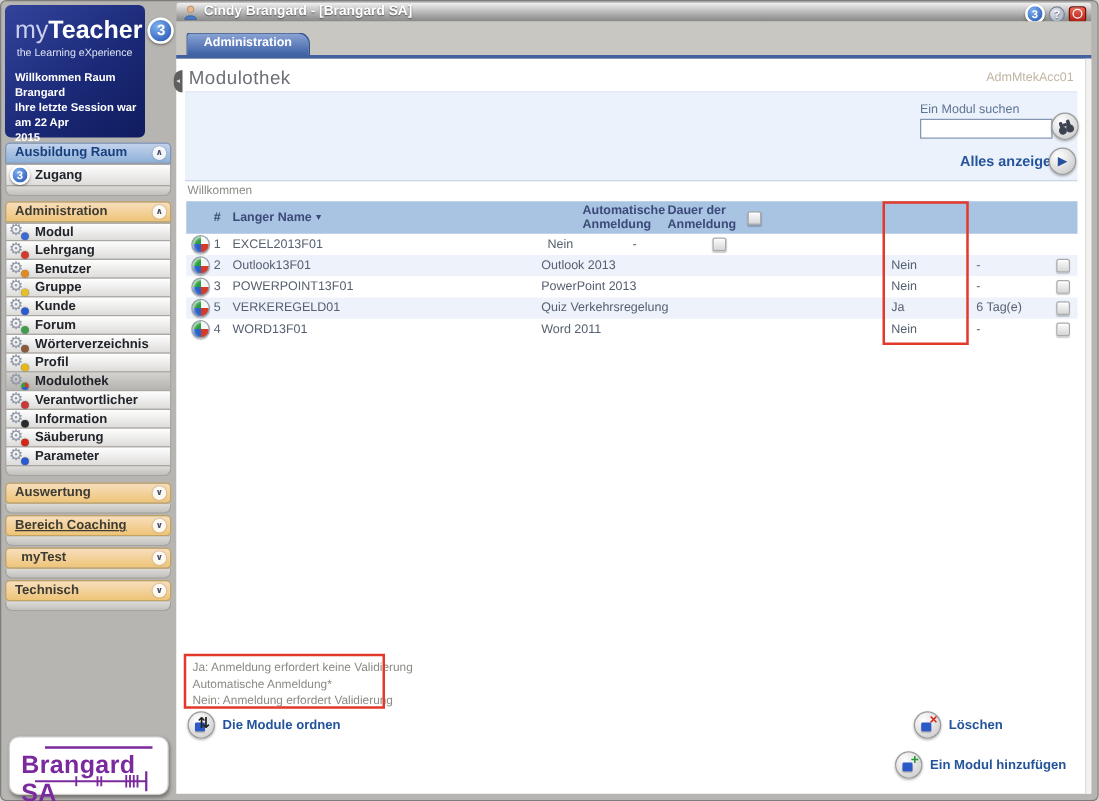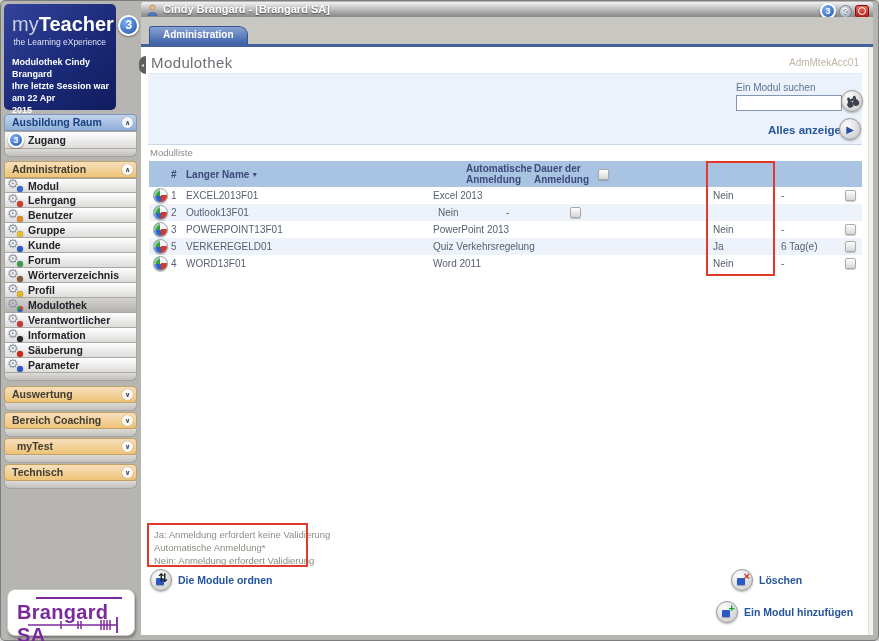--- a/index.html
+++ b/index.html
@@ -106,21 +106,21 @@
 
   <div class="abs logo-box">
     <div class="logo-line">
       <span class="logo-my">my</span><span class="logo-teacher">Teacher</span>
       <span class="ball big">
           <span>3</span>
         </span>
     </div>
     <div class="tagline">the Learning eXperience</div>
     <div class="welcome">
-      <div>Modulothek Cindy Brangard</div>
+      <div>Willkommen Raum Brangard</div>
       <div>Ihre letzte Session war am 22 Apr</div>
       <div>2015</div>
     </div>
   </div>
 
   <div class="abs s-header blue" style="top:114px">
     <span>Ausbildung Raum</span>
     <span class="chev">∧</span>
   </div>
   <div class="abs s-item first zugang" style="top:131px">
@@ -228,21 +228,21 @@
     <span class="lbl">Parameter</span>
   </div>
   <div class="abs s-pill" style="top:373px"></div>
 
   <div class="abs s-header tan" style="top:386px;border-radius:4px;">
     <span>Auswertung</span>
     <span class="chev">∨</span>
   </div>
   <div class="abs s-pill" style="top:403px"></div>
 
-  <div class="abs s-header tan" style="top:412px;border-radius:4px;">
+  <div class="abs s-header tan" style="top:412px;border-radius:4px;text-decoration:underline;">
     <span>Bereich Coaching</span>
     <span class="chev">∨</span>
   </div>
   <div class="abs s-pill" style="top:429px"></div>
 
   <div class="abs s-header tan" style="top:438px;border-radius:4px;padding-left:12px;">
     <span>myTest</span>
     <span class="chev">∨</span>
   </div>
   <div class="abs s-pill" style="top:455px"></div>
@@ -310,53 +310,53 @@
             <circle cx="10.5" cy="8.8" r="3.1"></circle>
           </g>
         </svg>
       </div>
       <div class="show-all">Alles anzeigen</div>
       <div class="round-btn btn-play">
           <span>▶</span>
         </div>
     </div>
 
-    <div class="list-label">Modulliste</div>
+    <div class="list-label">Willkommen</div>
 
     <div class="tbl">
       <div class="thead">
         <span class="c-icon"></span>
         <span class="c-num">#</span>
         <span class="c-long"><span>Langer Name</span><span class="sort">▼</span></span>
         <span class="c-auto">Automatische Anmeldung</span>
         <span class="c-dur">Dauer der Anmeldung</span>
         <span class="c-chk">
             <span class="cb"></span>
           </span>
       </div>
 
       <div class="trow">
         <span class="c-icon">
             <span class="mod-icon"></span>
           </span>
         <span class="c-num">1</span>
         <span class="c-short">EXCEL2013F01</span>
-        <span class="c-long">Excel 2013</span>
         <span class="c-auto">Nein</span>
         <span class="c-dur">-</span>
         <span class="c-chk">
             <span class="cb"></span>
           </span>
       </div>
       <div class="trow alt">
         <span class="c-icon">
             <span class="mod-icon"></span>
           </span>
         <span class="c-num">2</span>
         <span class="c-short">Outlook13F01</span>
+        <span class="c-long">Outlook 2013</span>
         <span class="c-auto">Nein</span>
         <span class="c-dur">-</span>
         <span class="c-chk">
             <span class="cb"></span>
           </span>
       </div>
       <div class="trow">
         <span class="c-icon">
             <span class="mod-icon"></span>
           </span>

